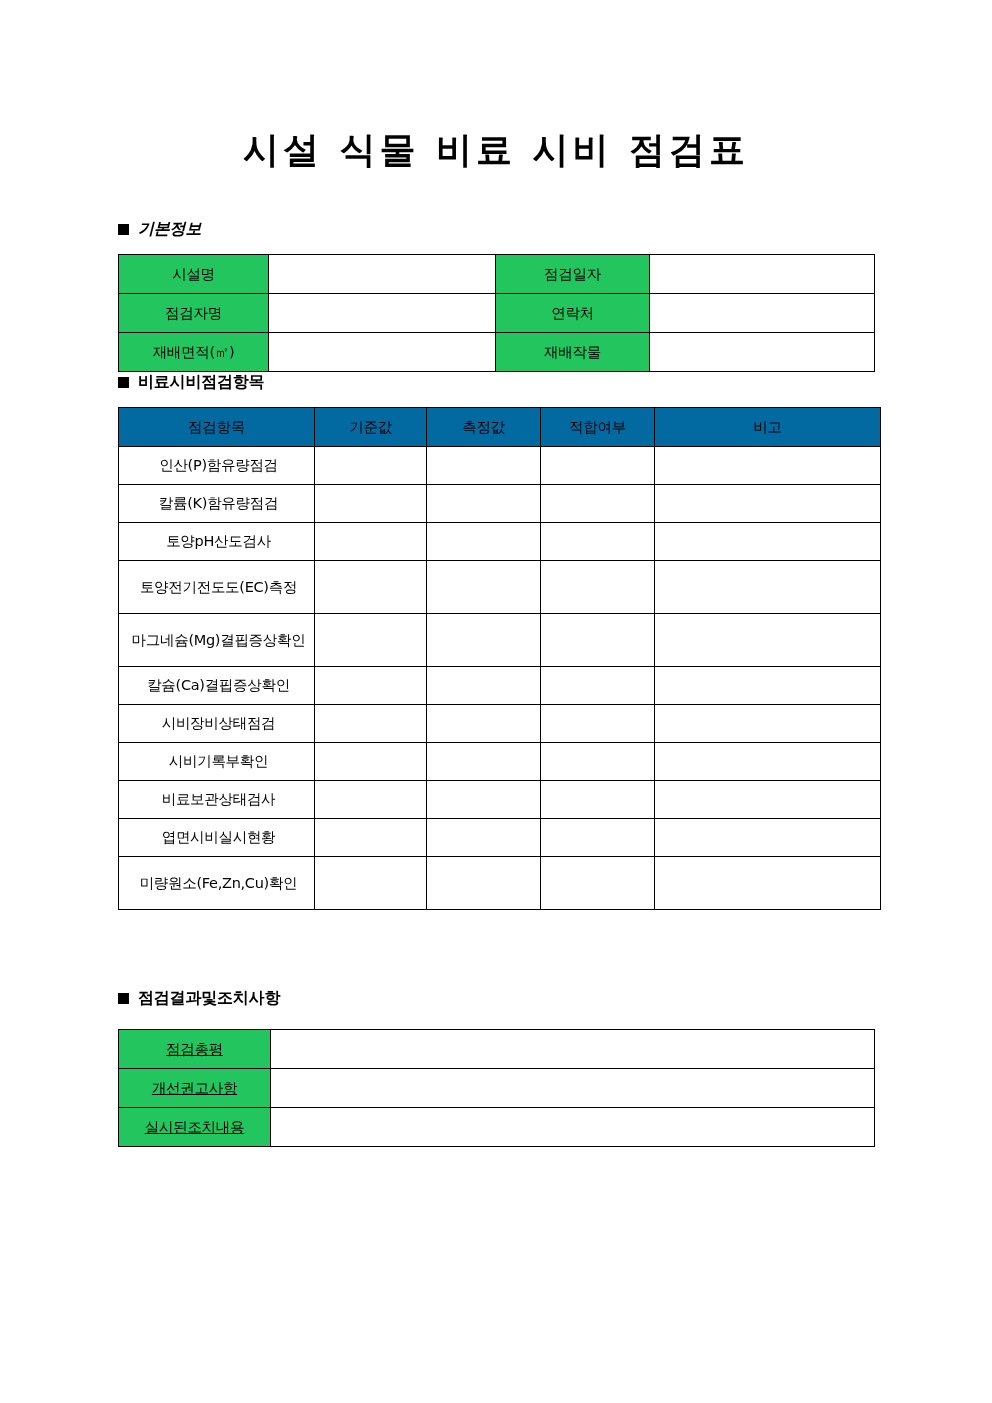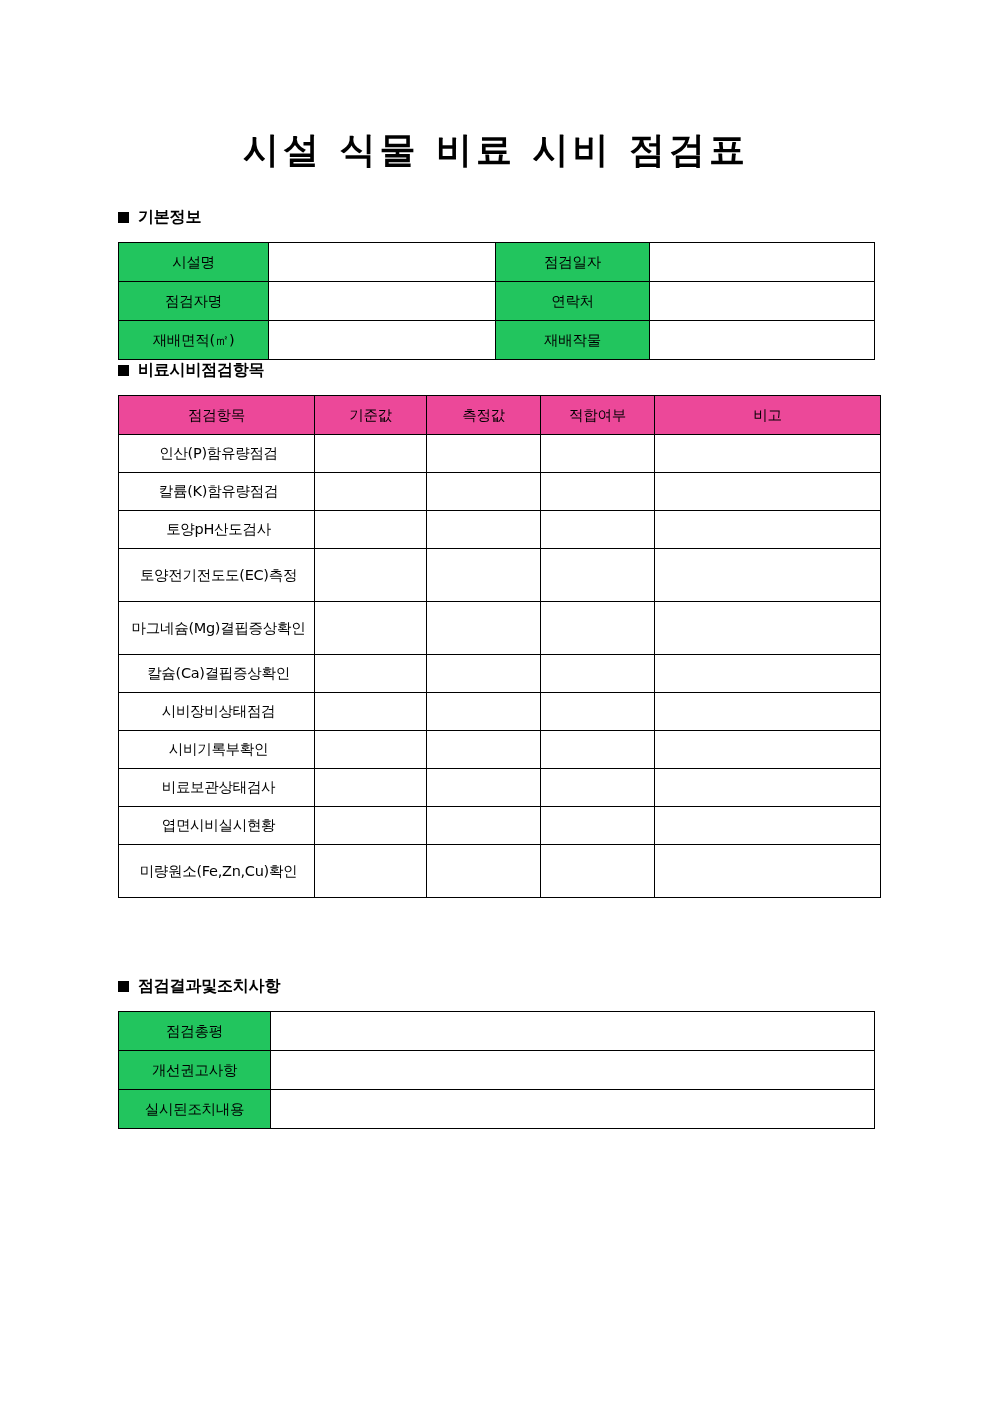--- a/index.html
+++ b/index.html
@@ -47,21 +47,21 @@
   .bullet-square {
     display: inline-block;
     width: 11px;
     height: 11px;
     background: #000;
     flex: none;
     position: relative;
     top: 0px;
   }
 
-  .sec1-heading { margin-top: 36px; }
+  .sec1-heading { margin-top: 48px; font-style: italic; }
   .sec2-heading { }
   .sec3-heading { margin-top: 78px; font-family: Liberation Mono, monospace; }
 
   
   table {
     border-collapse: collapse;
     width: 756px;
     table-layout: fixed;
     border: 1px solid #000;
   }
@@ -92,33 +92,33 @@
   .tbl-basic col.c4 { width: 225px; }
 
   
   .tbl-check { margin-top: 14px; }
   .tbl-check col.k1 { width: 196px; }
   .tbl-check col.k2 { width: 112px; }
   .tbl-check col.k3 { width: 114px; }
   .tbl-check col.k4 { width: 114px; }
   .tbl-check col.k5 { width: 226px; }
   .tbl-check thead td {
-    background: #ec4899;
+    background: #0369a1;
     text-align: center;
     height: 38px;
   }
   .tbl-check tbody td { height: 37px; }
   .tbl-check tbody td.item {
     text-align: center;
     padding-left: 10px;
   }
   .tbl-check tbody tr.tall td { height: 52px; }
 
   
-  .tbl-result { margin-top: 14px; }
+  .tbl-result { margin-top: 20px; text-decoration: underline; }
   .tbl-result col.r1 { width: 152px; }
   .tbl-result col.r2 { width: 604px; }
   .tbl-result td { height: 38px; }
 </style>
 </head>
 <body>
 
 <div class="page">
 
   <h1 class="doc-title">시설 식물 비료 시비 점검표</h1>

